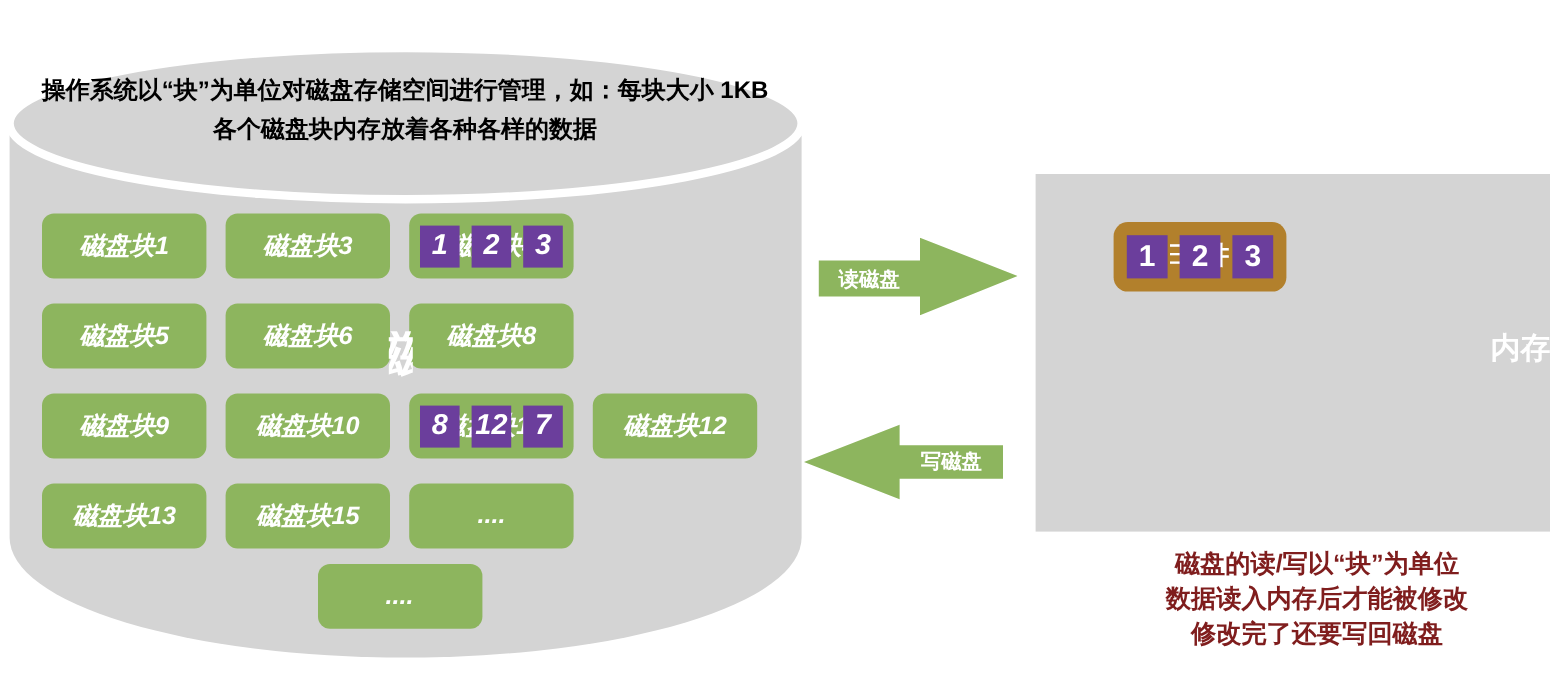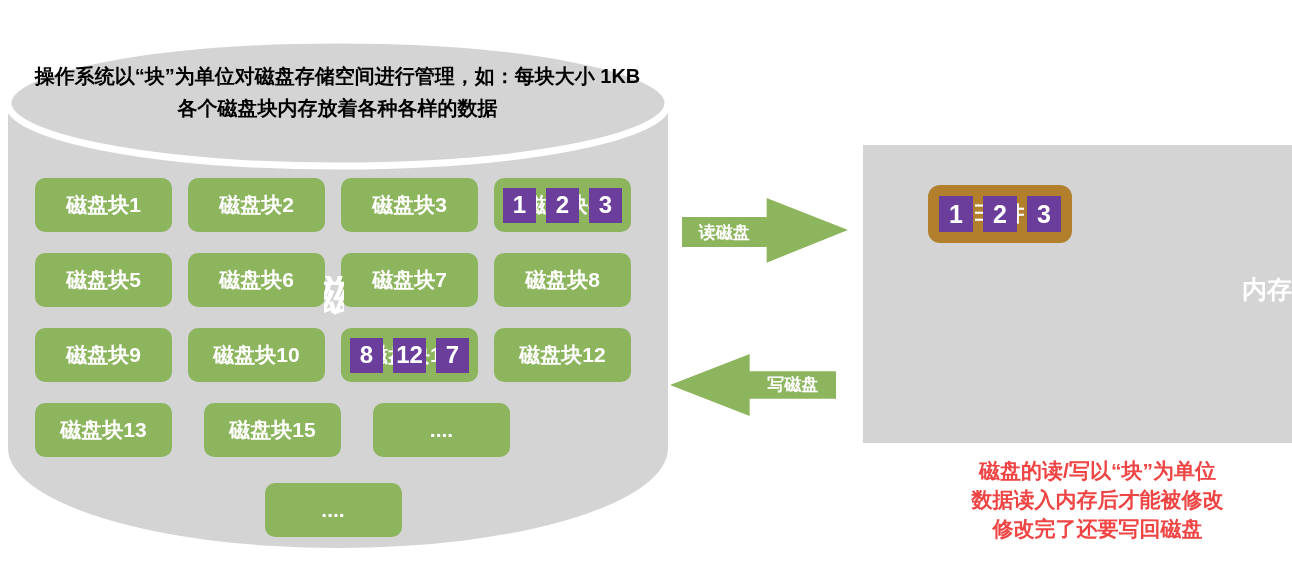--- a/index.html
+++ b/index.html
@@ -6,22 +6,22 @@
   body{font-family:"Liberation Sans", sans-serif;}
   .stage{position:relative;width:1292px;height:569px;background:#ffffff;overflow:hidden;}
 
   
   .cyl-svg{position:absolute;left:2px;top:36px;}
   .disk-heading{position:absolute;left:10px;top:60px;width:655px;text-align:center;
     color:#000;font-weight:bold;font-size:20px;line-height:32px;}
 
   
   .grid{position:absolute;left:35px;top:178px;width:596px;}
-  .row{display:flex;gap:16px;margin-bottom:21px;}
-  .row.tight{margin-bottom:26px;gap:32px;}
+  .row{display:flex;gap:16px;margin-bottom:21px;font-style:italic;}
+  .row.tight{margin-bottom:13px;}
   .row.center{justify-content:center;}
   .block{position:relative;width:137px;height:54px;background:#8DB55E;border-radius:10px;
     display:flex;align-items:center;justify-content:center;flex:0 0 137px;}
   .block-label{color:#fff;font-weight:bold;font-size:21px;white-space:nowrap;}
   .overlay{position:absolute;left:0;top:0;right:0;bottom:0;display:flex;align-items:center;
     justify-content:center;gap:10px;}
   .psq{min-width:31px;height:35px;background:#6B3E9C;color:#fff;font-weight:bold;font-size:24px;
     display:flex;align-items:center;justify-content:center;padding:0 1px;}
 
   
@@ -48,21 +48,21 @@
   .buffer{position:absolute;left:65px;top:40px;width:144px;height:58px;background:#B2802C;
     border-radius:12px;display:flex;align-items:center;justify-content:center;gap:10px;}
   .buffer .psq{min-width:32px;height:36px;font-size:25px;}
   .frag{position:absolute;width:9px;height:26px;overflow:hidden;top:16px;z-index:0;}
   .frag span{display:block;color:#fff;font-weight:bold;font-size:21px;line-height:26px;margin-left:-7px;}
   .frag-1{left:47px;}
   .frag-2{left:87px;}
   .buffer .psq{position:relative;z-index:1;}
 
   
-  .notes{position:absolute;left:905px;top:456px;width:385px;text-align:center;color:#ef4444;
+  .notes{position:absolute;left:905px;top:456px;width:385px;text-align:center;color:#7f1d1d;
     font-weight:bold;font-size:21px;line-height:29px;}
 </style>
 </head>
 <body>
 
 <div class="stage">
 
   <svg class="cyl-svg" width="672" height="522" viewBox="0 0 672 522">
     <path d="M 6 67 L 6 412 A 330 100 0 0 0 666 412 L 666 67 A 330 63 0 0 0 6 67 Z" fill="#D4D4D4"></path>
     <ellipse cx="336" cy="67" rx="330" ry="63" fill="#D4D4D4" stroke="#ffffff" stroke-width="7"></ellipse>
@@ -73,44 +73,38 @@
     <div>各个磁盘块内存放着各种各样的数据</div>
   </div>
 
   <div class="grid">
 
     <div class="row">
       <div class="block">
         <span class="block-label">磁盘块1</span>
       </div>
       <div class="block">
-        <span class="block-label">磁盘块2</span>
-      </div>
-      <div class="block">
         <span class="block-label">磁盘块3</span>
       </div>
       <div class="block">
         <span class="block-label">磁盘块4</span>
         <div class="overlay">
           <span class="psq">1</span>
           <span class="psq">2</span>
           <span class="psq">3</span>
         </div>
       </div>
     </div>
 
     <div class="row">
       <div class="block">
         <span class="block-label">磁盘块5</span>
       </div>
       <div class="block">
         <span class="block-label">磁盘块6</span>
-      </div>
-      <div class="block">
-        <span class="block-label">磁盘块7</span>
       </div>
       <div class="block">
         <span class="block-label">磁盘块8</span>
       </div>
     </div>
 
     <div class="row">
       <div class="block">
         <span class="block-label">磁盘块9</span>
       </div>

